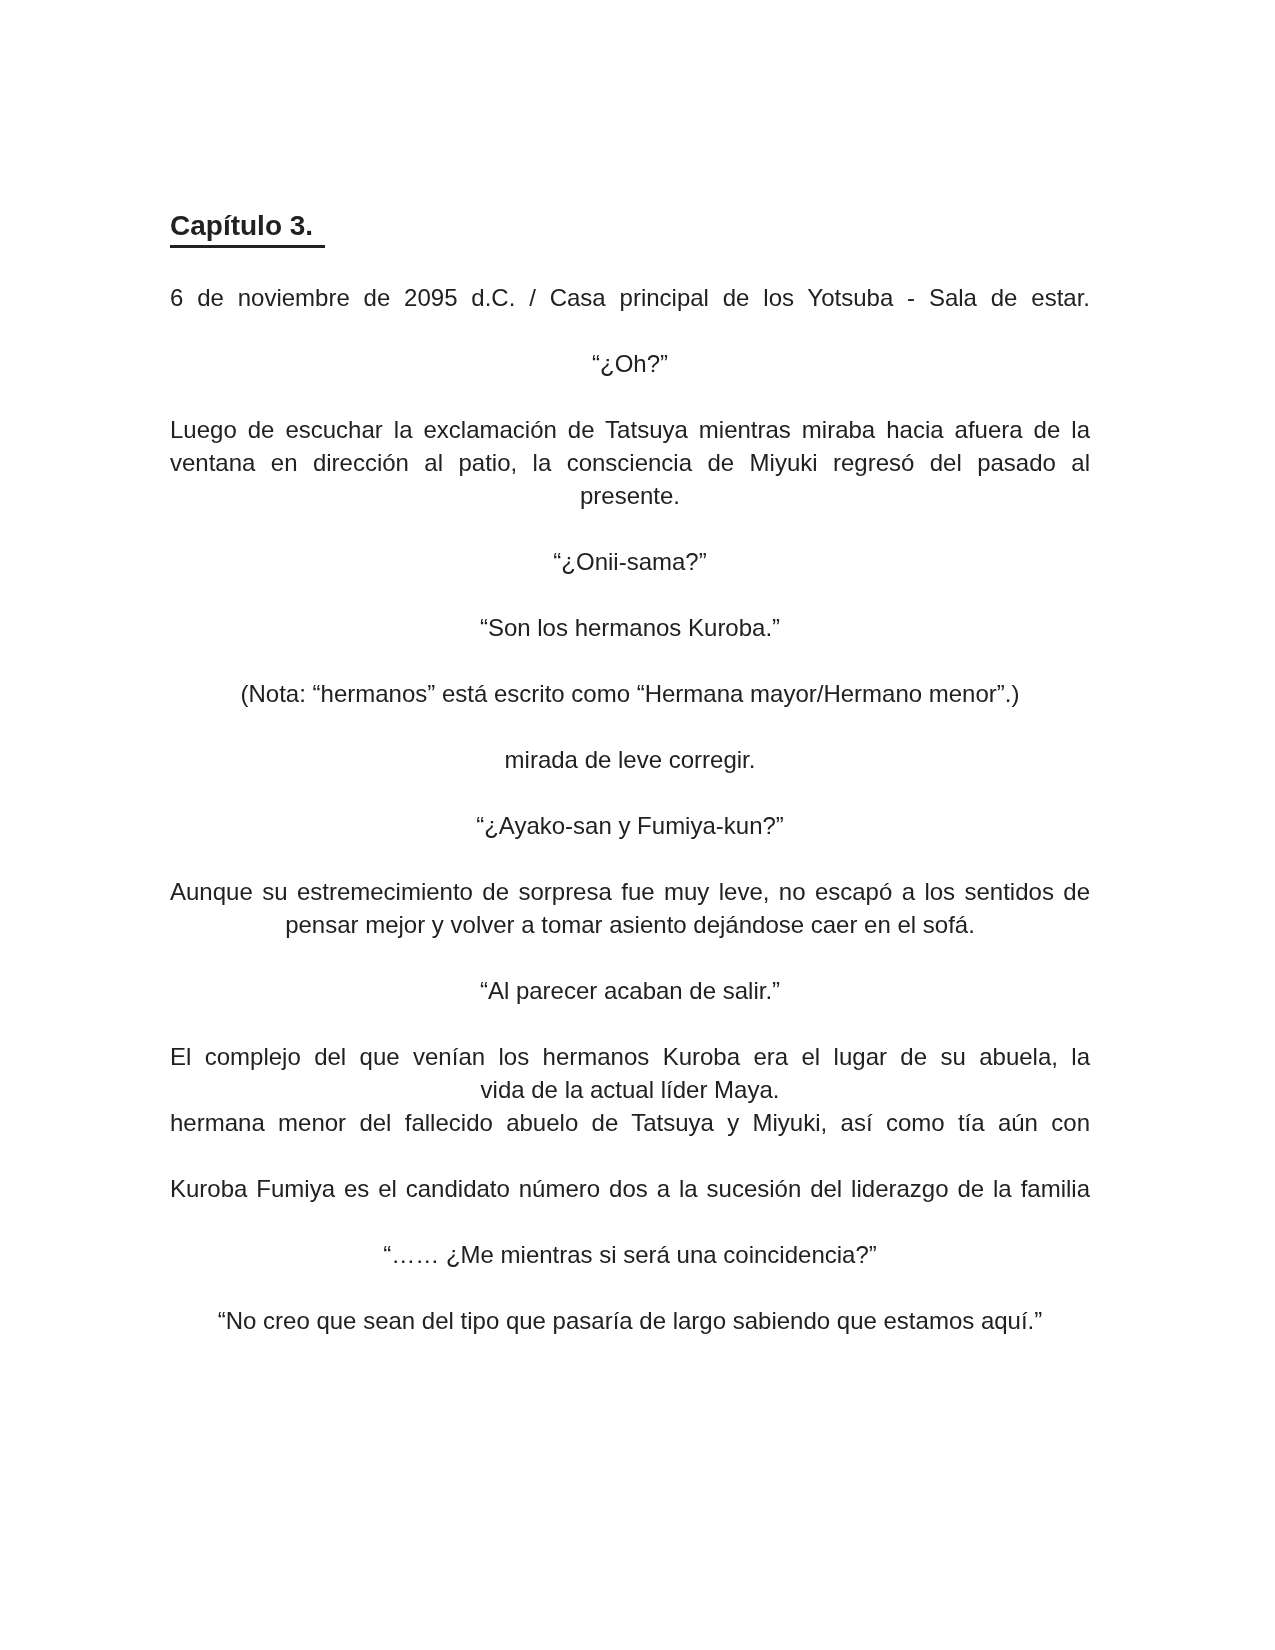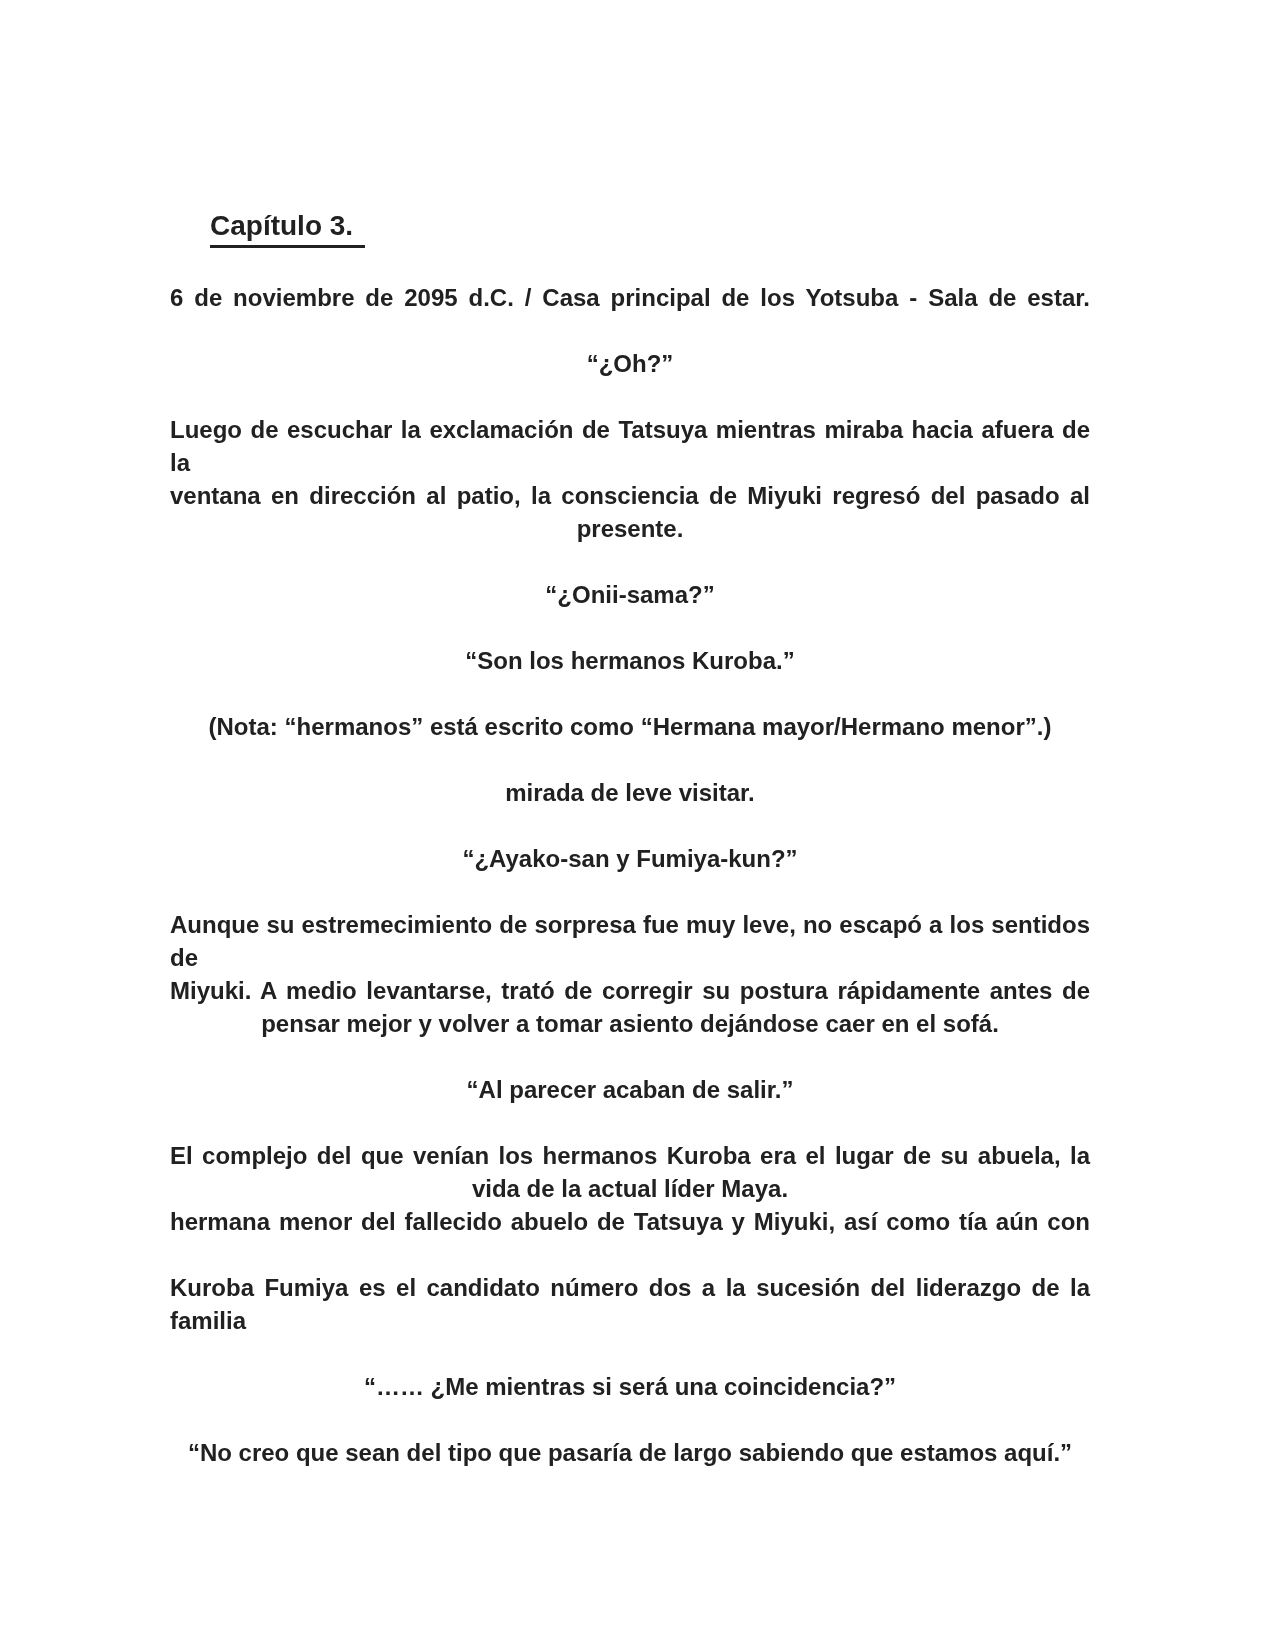--- a/index.html
+++ b/index.html
@@ -29,27 +29,25 @@
   .chapter-heading {
     font-size: 28px;
     font-weight: bold;
     line-height: 36px;
     margin: 0 0 33px 0;
   }
   .chapter-heading .ht {
     display: inline-block;
     border-bottom: 3px solid #212121;
     padding: 0 12px 1px 0;
-    margin-left: 40px;
   }
   .para {
     font-size: 24px;
     line-height: 33px;
     margin: 0 0 33px 0;
-    font-weight: bold;
   }
   .line {
     text-align: center;
     min-height: 33px;
   }
   .line.stretch {
     text-align: justify;
     text-align-last: justify;
   }
 </style>
@@ -73,28 +71,27 @@
       <div class="para">
         <div class="line">“¿Onii-sama?”</div>
       </div>
       <div class="para">
         <div class="line">“Son los hermanos Kuroba.”</div>
       </div>
       <div class="para">
         <div class="line">(Nota: “hermanos” está escrito como “Hermana mayor/Hermano menor”.)</div>
       </div>
       <div class="para">
-        <div class="line">mirada de leve visitar.</div>
+        <div class="line">mirada de leve corregir.</div>
       </div>
       <div class="para">
         <div class="line">“¿Ayako-san y Fumiya-kun?”</div>
       </div>
       <div class="para">
         <div class="line stretch">Aunque su estremecimiento de sorpresa fue muy leve, no escapó a los sentidos de</div>
-        <div class="line stretch">Miyuki. A medio levantarse, trató de corregir su postura rápidamente antes de</div>
         <div class="line">pensar mejor y volver a tomar asiento dejándose caer en el sofá.</div>
       </div>
       <div class="para">
         <div class="line">“Al parecer acaban de salir.”</div>
       </div>
       <div class="para">
         <div class="line stretch">El complejo del que venían los hermanos Kuroba era el lugar de su abuela, la</div>
         <div class="line">vida de la actual líder Maya.</div>
         <div class="line stretch">hermana menor del fallecido abuelo de Tatsuya y Miyuki, así como tía aún con</div>
       </div>

